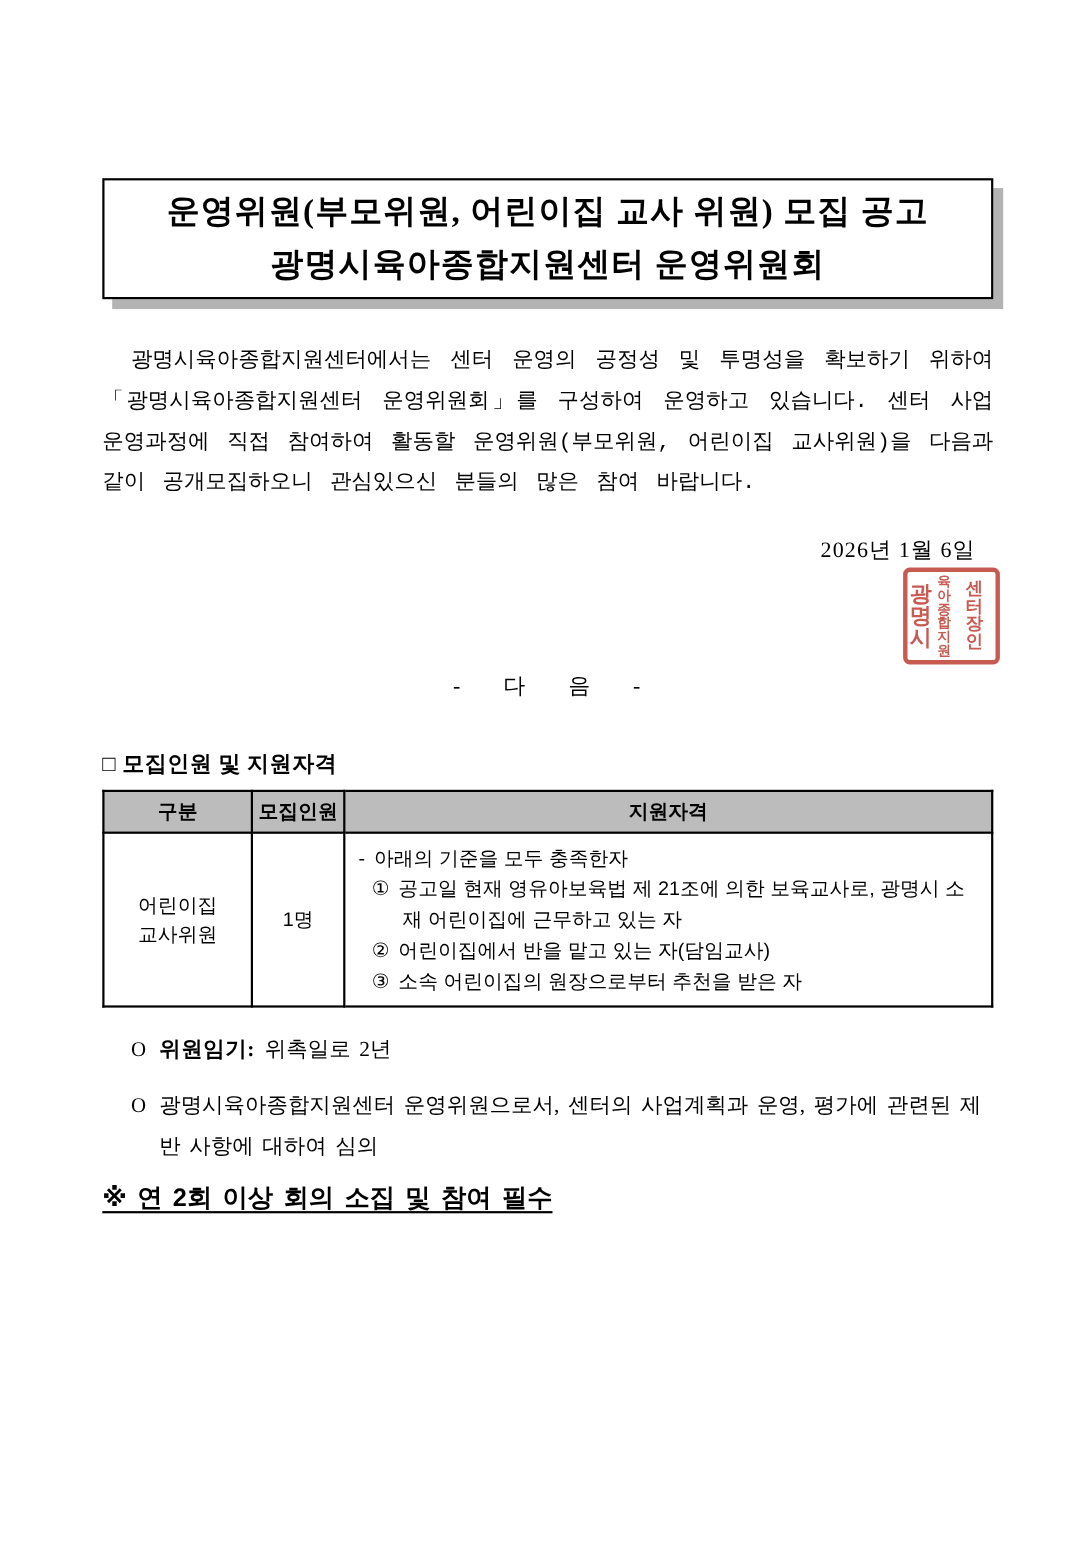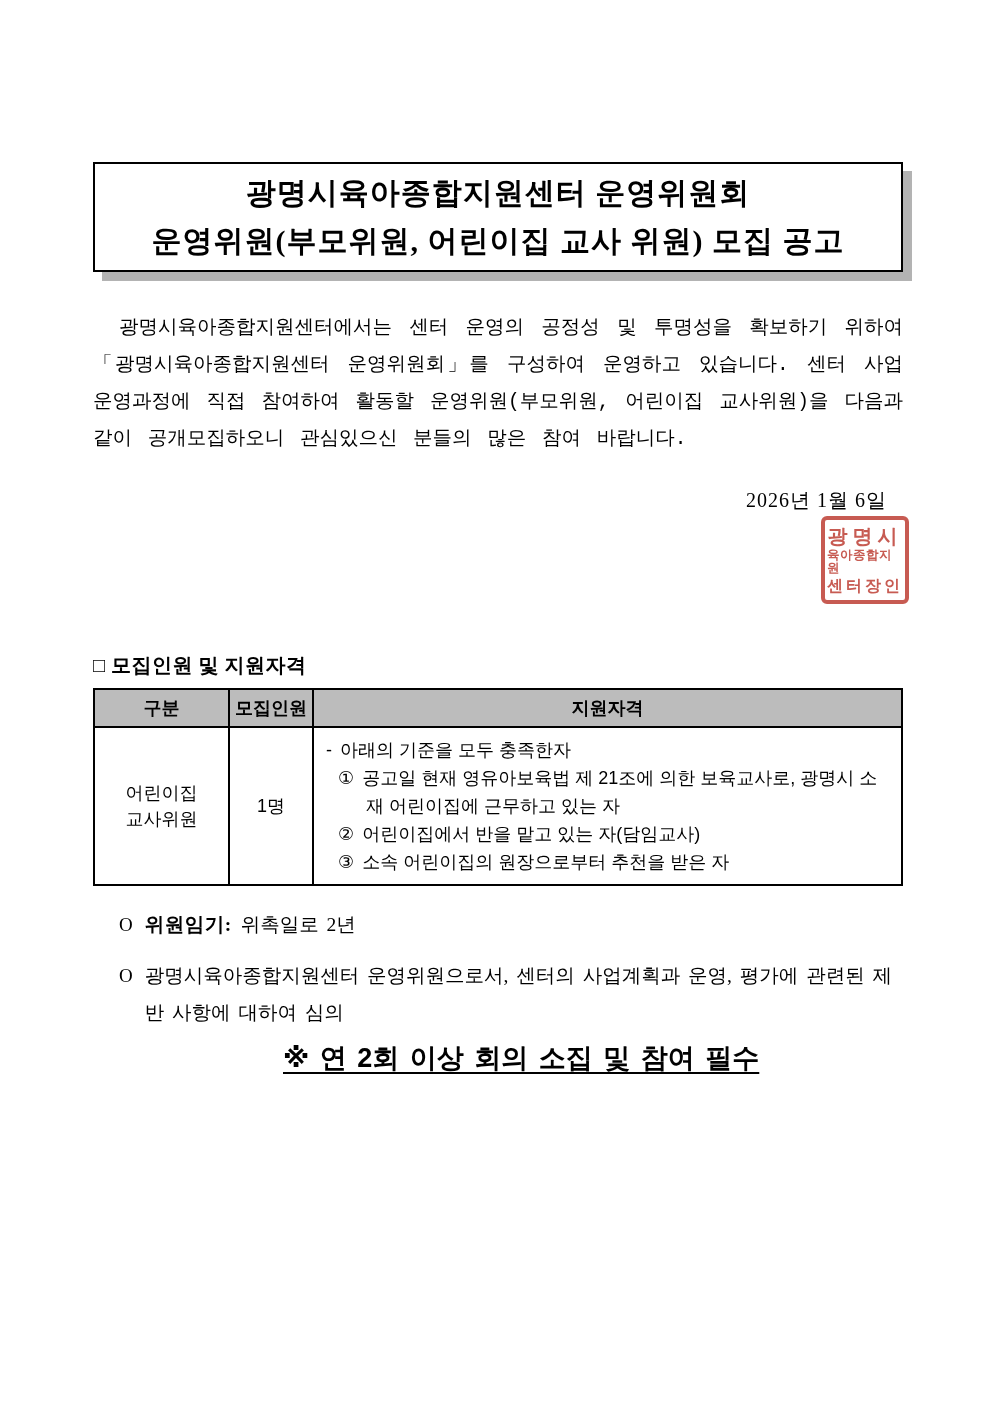--- a/index.html
+++ b/index.html
@@ -63,21 +63,21 @@
     position: absolute;
     top: 0;
     right: -6px;
     z-index: 1;
     width: 88px;
     height: 88px;
     border: 4px solid #c0453b;
     border-radius: 6px;
     color: #c0453b;
     display: flex;
-    flex-direction: column;
+    flex-direction: row;
     justify-content: space-around;
     align-items: center;
     font-family: "Liberation Sans", "DejaVu Sans", sans-serif;
     font-weight: bold;
     padding: 4px 2px;
     opacity: 0.88;
   }
   .seal .seal-r1 { font-size: 20px; letter-spacing: 5px; line-height: 1; }
   .seal .seal-r2 { font-size: 12.5px; letter-spacing: 0.5px; line-height: 1; }
   .seal .seal-r3 { font-size: 16px; letter-spacing: 3px; line-height: 1; }
@@ -137,53 +137,53 @@
     line-height: 37px;
   }
   .item-term     { margin-top: 20px; }
   .item-activity { margin-top: 14px; }
   .bullet-glyph { flex: 0 0 auto; margin-right: 12px; font-size: 19px; }
   .bullet-label { flex: 0 0 auto; font-weight: bold; margin-right: 9px; letter-spacing: 0.5px; }
   .bullet-text  { flex: 1 1 auto; word-spacing: 3px; }
 
   .note-line {
     margin-top: 12px;
-    margin-left: 190px;
     font-family: "Liberation Sans", "DejaVu Sans", sans-serif;
-    font-size: 27px;
+    font-size: 23px;
     font-weight: bold;
     line-height: 30px;
     text-decoration: underline;
     text-underline-offset: 5px;
     word-spacing: 3px;
   }
 </style>
 </head>
 <body>
 
 <div class="page">
   <div class="content">
 
     <div class="title-box">
+      <div>운영위원(부모위원, 어린이집 교사 위원) 모집 공고</div>
       <div>광명시육아종합지원센터 운영위원회</div>
-      <div>운영위원(부모위원, 어린이집 교사 위원) 모집 공고</div>
     </div>
 
     <p class="intro">광명시육아종합지원센터에서는 센터 운영의 공정성 및 투명성을 확보하기 위하여 「광명시육아종합지원센터 운영위원회」를 구성하여 운영하고 있습니다. 센터 사업 운영과정에 직접 참여하여 활동할 운영위원(부모위원, 어린이집 교사위원)을 다음과 같이 공개모집하오니 관심있으신 분들의 많은 참여 바랍니다.</p>
 
     <div class="date-line">2026년 1월 6일</div>
 
     <div class="signature-row">
       <div class="seal">
         <span class="seal-r1">광명시</span>
         <span class="seal-r2">육아종합지원</span>
         <span class="seal-r3">센터장인</span>
       </div>
     </div>
 
+    <div class="divider">- 다 음 -</div>
 
     <div class="section-heading heading-recruit">□ 모집인원 및 지원자격</div>
 
     <table class="recruit-table">
       <thead>
         <tr>
           <th class="col-category">구분</th>
           <th class="col-count">모집인원</th>
           <th>지원자격</th>
         </tr>

